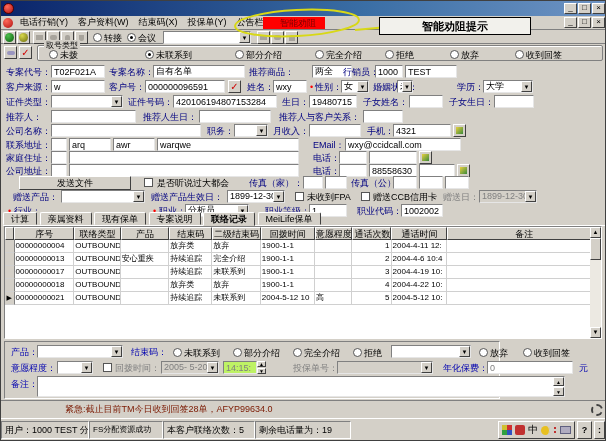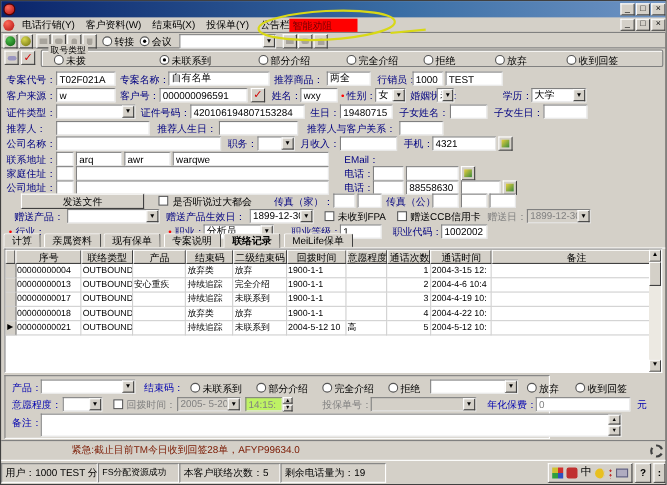--- a/index.html
+++ b/index.html
@@ -58,27 +58,28 @@
     <span class="menu-item">结束码(X)</span>
     <span class="menu-item">投保单(Y)</span>
     <span class="menu-item">公告栏(Z)</span>
     <span class="menu-item">gnoopy</span>
     <span style="flex:1"></span>
     <span class="wbtn">_</span>
     <span class="wbtn">□</span>
     <span class="wbtn">×</span>
   </div>
 
-  <div class="abs" style="left:262px;top:16px;width:62px;height:12px;background:#ff0000;color:#7a0000;font-size:9px;line-height:12px;padding-left:3px;overflow:hidden">智能劝阻</div>
+  <div class="abs" style="left:262px;top:16px;width:62px;height:12px;background:#ff0000;color:#7a0000;font-size:9px;line-height:12px;padding-left:17px;overflow:hidden">智能劝阻</div>
 
   <svg class="abs" style="left:228px;top:4px;width:160px;height:34px;pointer-events:none;z-index:60" viewBox="0 0 160 34">
     <ellipse cx="68" cy="18" rx="62" ry="13" fill="none" stroke="#d8d816" stroke-width="2" transform="rotate(-3 68 18)"></ellipse>
     <path d="M126 25 L158 22" fill="none" stroke="#d8d816" stroke-width="2"></path>
   </svg>
 
+  <div class="abs" style="left:378px;top:16px;width:152px;height:18px;background:#f2f1ec;border:1px solid #000;color:#000;font-size:11px;font-weight:bold;text-align:center;line-height:16px;z-index:61">智能劝阻提示</div>
 
   <div class="abs" id="toolbar" style="left:0;top:30px;width:606px;height:13px;border-bottom:1px solid #808080">
     <span class="tbtn" style="left:2px;top:0">
       <span class="round" style="background:radial-gradient(circle at 35% 30%,#4cc04c,#0c5c0c)"></span>
       </span>
     <span class="tbtn" style="left:16px;top:0">
       <span class="round" style="background:radial-gradient(circle at 35% 30%,#d8d84c,#6c6c0c)"></span>
       </span>
     <span class="tbtn" style="left:32px;top:0">
       <span style="width:7px;height:5px;background:#a8a49c;display:inline-block"></span>
@@ -137,21 +138,21 @@
     </div>
   </div>
 
   <div class="abs" id="formarea" style="left:0;top:60px;width:606px;height:150px">
 
     <span class="lbl" style="left:5px;top:5px">专案代号：</span>
     <input class="inp" style="left: 50px; top: 4px; width: 54px;" value="T02F021A">
     <span class="lbl" style="left:108px;top:5px">专案名称：</span>
     <input class="inp" style="left: 152px; top: 4px; width: 92px;" value="自有名单">
     <span class="lbl" style="left:248px;top:5px">推荐商品：</span>
-    <input class="inp" style="left: 296px; top: 4px; width: 40px;" value="两全">
+    <input class="inp" style="left: 311px; top: 4px; width: 40px;" value="两全">
     <span class="lbl" style="left:342px;top:5px">行销员：</span>
     <input class="inp" style="left: 374px; top: 4px; width: 28px;" value="1000">
     <input class="inp" style="left: 404px; top: 4px; width: 52px;" value="TEST">
 
     <span class="lbl" style="left:5px;top:20px">客户来源：</span>
     <input class="inp" style="left: 50px; top: 19px; width: 54px;" value="w">
     <span class="lbl" style="left:108px;top:20px">客户号：</span>
     <input class="inp" style="left: 144px; top: 19px; width: 80px;" value="000000096591">
     <span class="tbtn" style="left:227px;top:19px;color:#d00000;font-weight:bold;font-size:10px">
       <span>✓</span>
@@ -210,20 +211,21 @@
     <span class="tbtn" style="left:452px;top:63px">
       <span style="width:7px;height:7px;background:linear-gradient(135deg,#e8d040,#3a8a3a);display:inline-block"></span>
       </span>
 
     <span class="lbl" style="left:5px;top:78px">联系地址：</span>
     <input class="inp" style="left: 50px; top: 77px; width: 16px;">
     <input class="inp" style="left: 68px; top: 77px; width: 42px;" value="arq">
     <input class="inp" style="left: 112px; top: 77px; width: 42px;" value="awr">
     <input class="inp" style="left: 156px; top: 77px; width: 142px;" value="warqwe">
     <span class="lbl" style="left:312px;top:78px">EMail：</span>
+    <input class="inp" style="left: 344px; top: 77px; width: 116px;" value="wxy@ccidcall.com">
 
     <span class="lbl" style="left:5px;top:91px">家庭住址：</span>
     <input class="inp" style="left: 50px; top: 90px; width: 16px;">
     <input class="inp" style="left: 68px; top: 90px; width: 230px;">
     <span class="lbl" style="left:312px;top:91px">电话：</span>
     <input class="inp" style="left: 338px; top: 90px; width: 28px;">
     <input class="inp" style="left: 368px; top: 90px; width: 48px;">
     <span class="tbtn" style="left:418px;top:90px">
       <span style="width:7px;height:7px;background:linear-gradient(135deg,#e8d040,#3a8a3a);display:inline-block"></span>
       </span>
@@ -310,21 +312,21 @@
     <div class="tr">
       <div class="td g" style="background:#d4d0c8;border-right:1px solid #808080"></div>
       <div class="td c0">00000000004</div>
       <div class="td c1">OUTBOUND</div>
       <div class="td c2"></div>
       <div class="td c3">放弃类</div>
       <div class="td c4">放弃</div>
       <div class="td c5">1900-1-1</div>
       <div class="td c6"></div>
       <div class="td c7">1</div>
-      <div class="td c8">2004-3-15 12:</div>
+      <div class="td c8">2004-4-11 12:</div>
       <div class="td c9" style="width:165px"></div>
     </div>
     <div class="tr">
       <div class="td g" style="background:#d4d0c8;border-right:1px solid #808080"></div>
       <div class="td c0">00000000013</div>
       <div class="td c1">OUTBOUND</div>
       <div class="td c2">安心重疾</div>
       <div class="td c3">持续追踪</div>
       <div class="td c4">完全介绍</div>
       <div class="td c5">1900-1-1</div>

